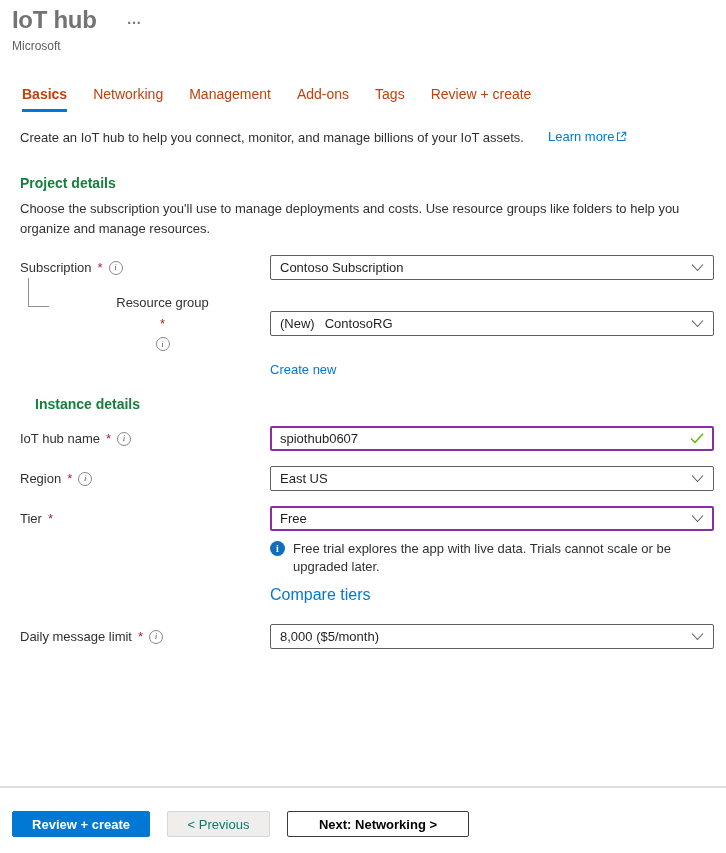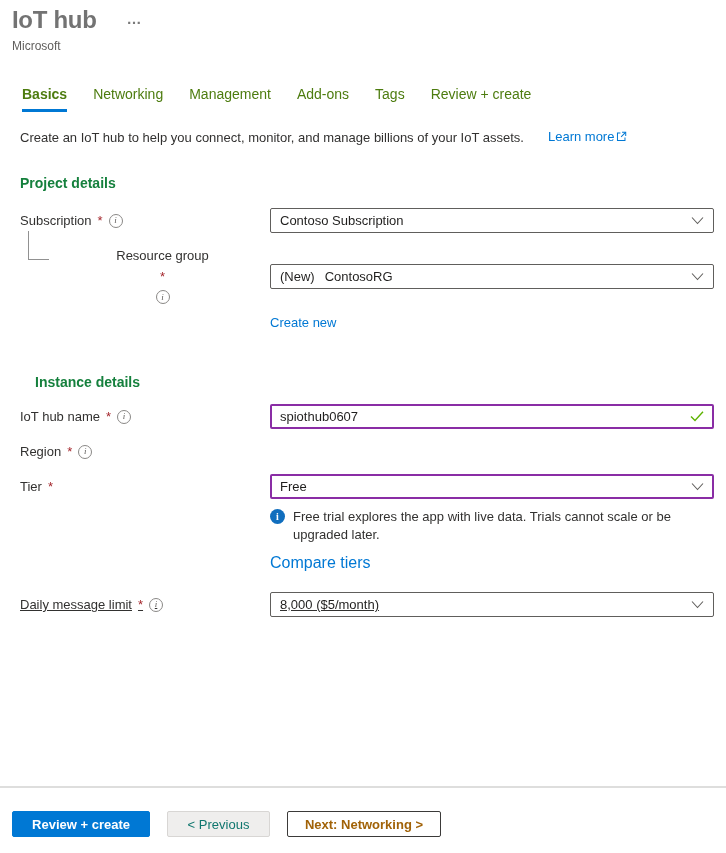--- a/index.html
+++ b/index.html
@@ -14,21 +14,21 @@
   }
   
   .header { padding:6px 0 0 12px; }
   .title-row { display:flex; align-items:flex-start; gap:30px; }
   .page-title { font-size:24px; font-weight:700; color:#737373; letter-spacing:-0.3px; }
   .more-btn { color:#7a7a7a; font-size:15px; font-weight:700; letter-spacing:2px; margin-top:4px; cursor:pointer; }
   .publisher { font-size:12px; color:#605e5c; margin-top:5px; }
 
   
   .tabs { display:flex; gap:26px; margin:33px 0 0 22px; }
-  .tab { font-size:14px; color:#4d7c0f; padding-bottom:7px; cursor:pointer; border-bottom:3px solid transparent; }
+  .tab { font-size:14px; color:#c2410c; padding-bottom:7px; cursor:pointer; border-bottom:3px solid transparent; }
   .tab.active { font-weight:700; border-bottom:3px solid #0078d4; }
 
   
   .intro { margin:17px 0 0 20px; font-size:13px; color:#323130; display:flex; align-items:center; gap:24px; }
   .link { color:#0078d4; text-decoration:none; cursor:pointer; }
   .ext-icon { display:inline-block; margin-left:2px; vertical-align:-1px; }
 
   
   .section-heading { font-size:14px; font-weight:700; color:#15803d; margin:30px 0 0 20px; }
   .section-desc { font-size:13px; line-height:1.5; margin:8px 20px 0 20px; max-width:670px; }
@@ -68,21 +68,21 @@
     display:inline-flex; align-items:center; justify-content:center; margin-top:1px; flex:0 0 auto;
   }
   .note-text { font-size:13px; line-height:1.35; max-width:420px; color:#323130; }
 
   
   .footer-sep { position:absolute; left:0; top:786px; width:726px; border-top:2px solid #dededd; }
   .footer { position:absolute; left:12px; top:811px; display:flex; align-items:center; }
   .btn { height:26px; font-size:13px; display:inline-flex; align-items:center; justify-content:center; cursor:pointer; border-radius:2px; }
   .btn-primary { background:#0078d4; border:1px solid #0078d4; color:#fff; font-weight:700; width:138px; }
   .btn-disabled { background:#efeeed; border:1px solid #d8d6d4; color:#0f766e; width:103px; margin-left:17px; cursor:default; }
-  .btn-secondary { background:#fff; border:1px solid #3b3a39; color:#a16207; font-weight:700; width:154px; margin-left:17px; }
+  .btn-secondary { background:#fff; border:1px solid #3b3a39; color:#000000; font-weight:700; width:182px; margin-left:17px; }
 </style>
 </head>
 <body>
 
 <div class="page">
 
   <div class="header">
     <div class="title-row">
       <div class="page-title">IoT hub</div>
       <div class="more-btn">…</div>
@@ -102,20 +102,21 @@
   <div class="intro">
     <span>Create an IoT hub to help you connect, monitor, and manage billions of your IoT assets.</span>
     <span class="link"><span>Learn more</span><span class="ext-icon"><svg width="11" height="11" viewBox="0 0 12 12" fill="none" stroke="#0078d4" stroke-width="1.1">
             <path d="M4.8 2.2 H1.6 V10.4 H9.8 V7.2"></path>
             <path d="M6.6 1.4 H10.6 V5.4"></path>
             <path d="M10.4 1.6 L5.6 6.4"></path>
           </svg></span></span>
   </div>
 
   <div class="section-heading">Project details</div>
+  <div class="section-desc">Choose the subscription you'll use to manage deployments and costs. Use resource groups like folders to help you organize and manage resources.</div>
 
   <div class="form">
 
     <div class="row">
       <div class="label-cell">
         <span>Subscription</span>
         <span class="asterisk">*</span>
         <span class="info-icon">i</span>
       </div>
       <div class="control">
@@ -142,21 +143,21 @@
               <path d="M1 1.5 L6.5 7.5 L12 1.5"></path>
             </svg>
           </span>
       </div>
     </div>
     <div class="row tight">
       <div></div>
       <div class="sub-link"><span class="link">Create new</span></div>
     </div>
 
-    <div class="section-heading" style="margin-left:0; margin-top:44px;padding-left:15px;">Instance details</div>
+    <div class="section-heading" style="margin-left:0; margin-top:19px;padding-left:15px;">Instance details</div>
 
     <div class="row" style="margin-top:14px;">
       <div class="label-cell">
         <span>IoT hub name</span>
         <span class="asterisk">*</span>
         <span class="info-icon">i</span>
       </div>
       <div class="control focused">
         <span class="value">spiothub0607</span>
         <span class="checkmark">
@@ -166,20 +167,28 @@
           </span>
       </div>
     </div>
 
     <div class="row">
       <div class="label-cell">
         <span>Region</span>
         <span class="asterisk">*</span>
         <span class="info-icon">i</span>
       </div>
+      <div class="control">
+        <span class="value">East US</span>
+        <span class="chevron">
+            <svg width="13" height="9" viewBox="0 0 13 9" fill="none" stroke="#605e5c" stroke-width="1.1">
+              <path d="M1 1.5 L6.5 7.5 L12 1.5"></path>
+            </svg>
+          </span>
+      </div>
     </div>
 
     <div class="row">
       <div class="label-cell">
         <span>Tier</span>
         <span class="asterisk">*</span>
       </div>
       <div class="control focused">
         <span class="value">Free</span>
         <span class="chevron">
@@ -195,21 +204,21 @@
         <span class="note-icon">i</span>
         <span class="note-text">Free trial explores the app with live data. Trials cannot scale or be upgraded later.</span>
       </div>
     </div>
     <div class="note-row" style="margin-top:11px;">
       <div class="note">
           <span class="link">Compare tiers</span>
         </div>
     </div>
 
-    <div class="row" style="margin-top:20px;text-decoration:underline;">
+    <div class="row" style="margin-top:20px;">
       <div class="label-cell">
         <span>Daily message limit</span>
         <span class="asterisk">*</span>
         <span class="info-icon">i</span>
       </div>
       <div class="control">
         <span class="value">8,000 ($5/month)</span>
         <span class="chevron">
             <svg width="13" height="9" viewBox="0 0 13 9" fill="none" stroke="#605e5c" stroke-width="1.1">
               <path d="M1 1.5 L6.5 7.5 L12 1.5"></path>

